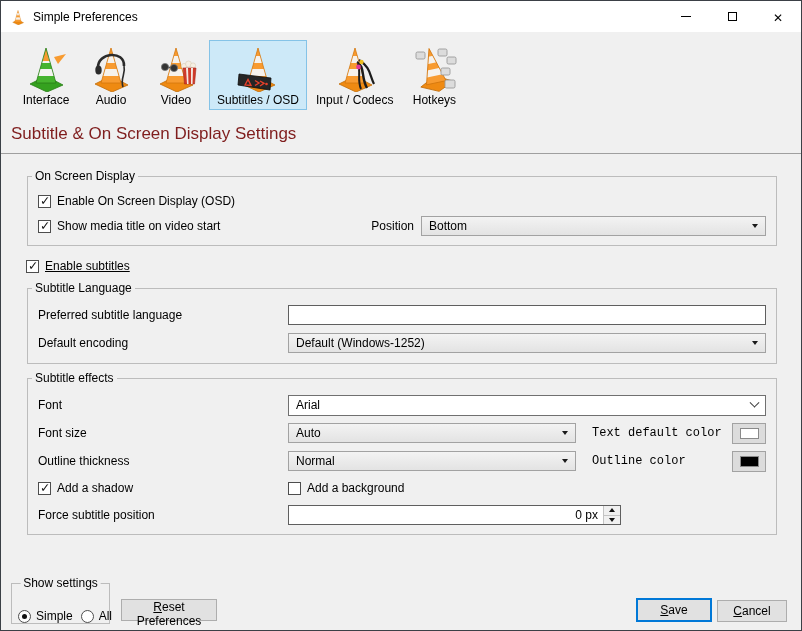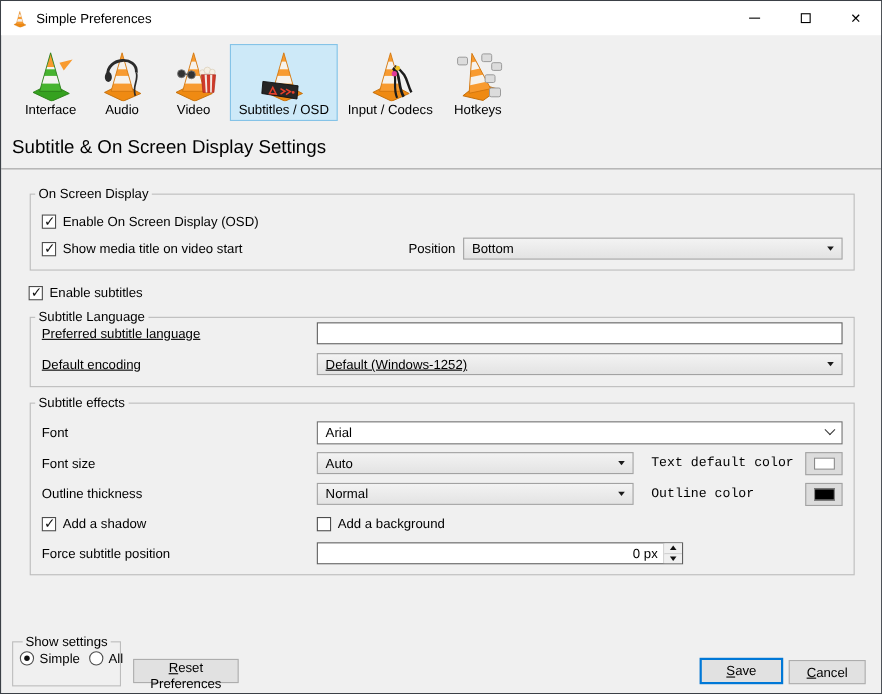--- a/index.html
+++ b/index.html
@@ -20,21 +20,21 @@
 
   
   .toolbar { padding:8px 0 0 13px; display:flex; align-items:flex-start; }
   .titem { display:flex; flex-direction:column; align-items:center; padding:3px 7px 2px;
            border:1px solid transparent; margin-right:1px; cursor:default;text-align:right; }
   .titem.checked { background:#cde9f8; border-color:#85c3e7; }
   .ticon { width:48px; height:48px; display:block; }
   .tlabel { font-size:12px; margin-top:1px; white-space:nowrap; color:#000; }
 
   
-  .heading { font-size:17px; color:#000000; margin:14px 0 9px 10px; font-weight:400; }
+  .heading { font-size:17px; color:#7f1d1d; margin:14px 0 9px 10px; font-weight:400; }
   .hrule { border:none; border-top:1px solid #9f9f9f; }
 
   
   .group { position:relative; border:1px solid #bcbcbc; margin:0 24px 0 26px; }
   .group-title { position:absolute; top:-8px; left:4px; background:#f0f0f0; padding:0 3px; font-size:12px; }
   .g-osd { margin-top:22px; padding:15px 10px 9px; }
   .row { display:flex; align-items:center; }
   .cbrow { height:18px; }
   .cbrow2 { height:20px; margin-top:6px; }
 
@@ -45,23 +45,23 @@
   .pos-label { margin-left:auto; font-size:12px; margin-right:7px; }
 
   .dropdown { height:20px; border:1px solid #a2a2a2; background:linear-gradient(#f3f3f3,#e3e3e3);
               display:flex; align-items:center; padding:0 7px; font-size:12px; cursor:default; }
   .dd-arrow { margin-left:auto; width:0; height:0; border-left:3.5px solid transparent;
               border-right:3.5px solid transparent; border-top:4.5px solid #1a1a1a; }
   .dd-pos { width:345px; flex:none; }
   .dd-flex { flex:1; }
   .dd-fixed { width:288px; flex:none; }
 
-  .enable-subs { margin:11px 12px 13px 25px; height:18px; }
-
-  .g-lang { padding:4px 10px 10px;text-decoration:underline; }
+  .enable-subs { margin:11px 12px 13px 25px; height:18px;text-decoration:underline; }
+
+  .g-lang { padding:16px 10px 10px; }
   .frow { display:flex; align-items:center; height:20px; }
   .frow + .frow { margin-top:8px; }
   .flabel { width:250px; font-size:12px; flex:none; }
   .textinput { flex:1; height:20px; border:1px solid #5f5f5f; background:#fff;
                font:12px "Liberation Sans", sans-serif; padding:0 4px; }
 
   .g-fx { margin-top:14px; padding:16px 10px 9px; }
   .combo { flex:1; height:21px; border:1px solid #707070; background:#fff; display:flex;
            align-items:center; padding:0 7px; font-size:12px; cursor:default; }
   .chev { margin-left:auto; width:7px; height:7px; border-right:1.4px solid #3a3a3a;
@@ -82,21 +82,21 @@
   .spin-btns { width:17px; border-left:1px solid #c4c4c4; display:flex; flex-direction:column; }
   .spin-up,.spin-down { flex:1; display:flex; align-items:center; justify-content:center; background:#f0f0f0; cursor:default; }
   .spin-up { border-bottom:1px solid #c4c4c4; }
   .tri-up { width:0; height:0; border-left:3px solid transparent; border-right:3px solid transparent; border-bottom:4px solid #111; }
   .tri-dn { width:0; height:0; border-left:3px solid transparent; border-right:3px solid transparent; border-top:4px solid #111; }
 
   
   .fgroup { position:absolute; left:10px; bottom:6px; width:99px; height:41px; border:1px solid #bcbcbc; }
   .fgroup-title { position:absolute; top:-8px; left:50%; transform:translateX(-50%); background:#f0f0f0;
                   padding:0 3px; font-size:12px; white-space:nowrap; }
-  .fradios { display:flex; align-items:flex-start; height:100%; padding:8px 0 0 6px; }
+  .fradios { display:flex; align-items:flex-end; height:100%; padding:8px 0 0 6px; }
   .radio { width:13px; height:13px; border:1px solid #4d4d4d; border-radius:50%; background:#fff; position:relative; flex:none; }
   .radio.checked::after { content:""; position:absolute; left:3px; top:3px; width:5px; height:5px; border-radius:50%; background:#111; }
   .r-label { font-size:12px; margin:0 8px 0 5px; }
 
   .btn { position:absolute; font:12px "Liberation Sans", sans-serif; background:#e1e1e1;
          border:1px solid #adadad; height:22px; text-align:center; cursor:default; }
   .btn-reset { left:120px; bottom:9px; width:96px; }
   .btn-save { right:89px; bottom:8px; width:76px; height:24px; border:2px solid #0078d7; }
   .btn-cancel { right:14px; bottom:8px; width:70px; }
 </style>

